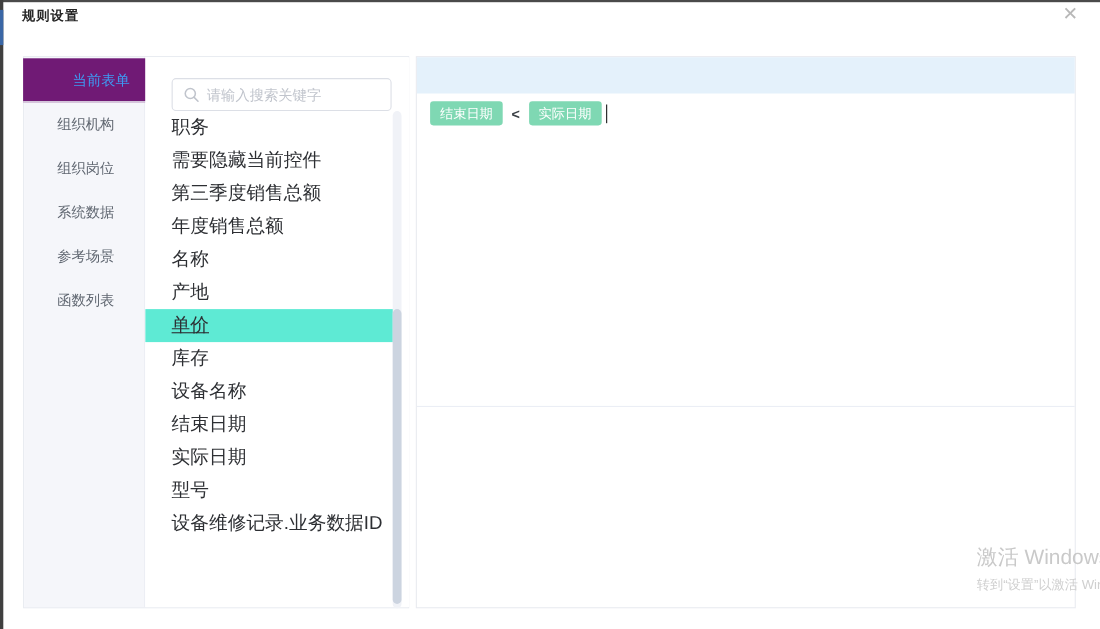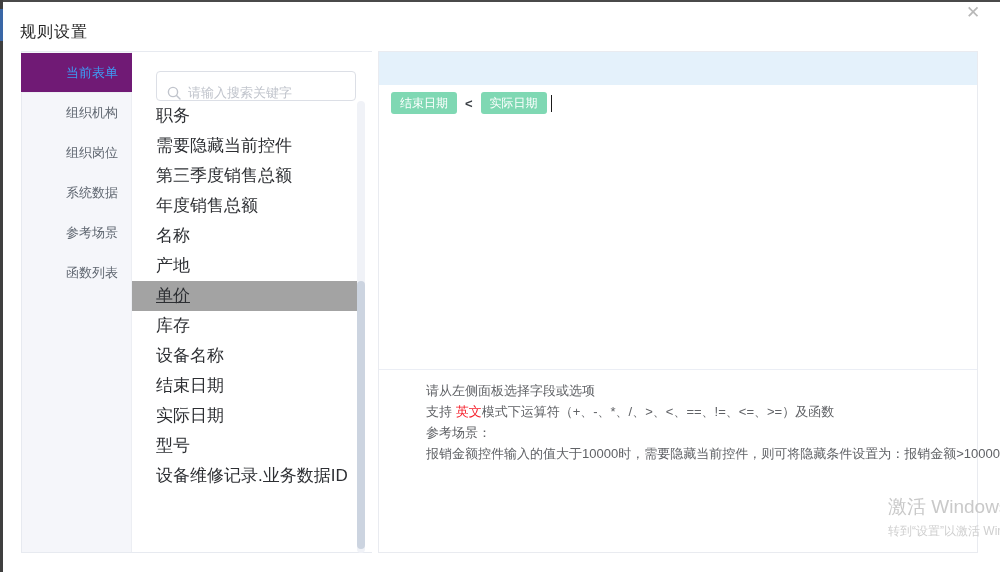--- a/index.html
+++ b/index.html
@@ -10,74 +10,74 @@
     background: #ffffff;
     font-family: "Liberation Sans", sans-serif;
     color: #303133;
   }
   
   .edge-top { position: absolute; left: 0; top: 0; width: 1000px; height: 2px; background: #4a4a4a; }
   .edge-left { position: absolute; left: 0; top: 0; width: 3px; height: 572px; background: #3f3f3f; }
   .edge-left-blue { position: absolute; left: 0; top: 9px; width: 3px; height: 32px; background: #3a67a6; }
 
   .dialog-title {
-    position: absolute; left: 20px; top: 22px;
-    font-size: 16px; font-weight: 400; color: #262626;
+    position: absolute; left: 20px; top: 6px;
+    font-size: 12px; font-weight: 700; color: #262626;
     letter-spacing: 1px;
   }
   .close-btn {
     position: absolute; left: 961px; top: 1px; width: 24px; height: 24px;
     color: #b8b8b8; font-size: 17px; line-height: 24px; text-align: center;
     cursor: pointer;
   }
 
   
   .left-panel {
     position: absolute; left: 21px; top: 51px; width: 351px; height: 502px;
     background: #ffffff; border: 1px solid #e7eaf0;
   }
   .tab-strip {
     position: absolute; left: 0; top: 0; width: 110px; height: 100%;
     background: #f5f6fa; border-right: 1px solid #eceef3;
   }
   .tab {
     position: relative; height: 40px; line-height: 40px;
-    font-size: 13px; color: #5f6670; text-align: right; padding-right: 14px;
+    font-size: 13px; color: #5f6670; text-align: right; padding-right: 28px;
     cursor: pointer; white-space: nowrap;
   }
   .tab.active {
     background: #701a75; color: #3e9bf4;
     margin-left: -1px; padding-right: 15px;
     border-bottom: 1px solid #eceef3;
     width: 112px;
   }
   .tabs-wrap { position: absolute; top: 1px; left: 0; width: 110px; }
 
   .list-area {
     position: absolute; left: 110px; top: 0; width: 240px; height: 100%;
     background: #ffffff; overflow: hidden;
   }
   .search-box {
     position: absolute; left: 24px; top: 19px; width: 200px; height: 30px;
     border: 1px solid #dcdfe6; border-radius: 4px; background: #fff;
-    display: flex; align-items: flex-end; padding: 0 10px;
+    display: flex; align-items: center; padding: 0 10px;
   }
   .search-box svg { flex: 0 0 auto; margin-right: 7px; }
   .search-input {
     border: none; outline: none; width: 100%;
     font-size: 13px; color: #303133; background: transparent;
     font-family: "Liberation Sans", sans-serif;
   }
   .search-input::placeholder { color: #c0c4cc; }
   .field-list { position: absolute; left: 0; top: 49px; width: 232px; }
   .field-row {
     height: 30px; line-height: 30px; padding-left: 24px;
     font-size: 17px; color: #2d2f33; cursor: pointer; white-space: nowrap;
   }
-  .field-row.selected { background: #a3a3a3; text-decoration: underline; }
+  .field-row.selected { background: #5eead4; text-decoration: underline; }
   .scrollbar-track {
     position: absolute; left: 335px; top: 49px; width: 8px; height: 452px;
     background: #f0f2f7; border-radius: 4px;
   }
   .scrollbar-thumb {
     position: absolute; left: 0; top: 180px; width: 8px; height: 268px;
     background: #ccd4e0; border-radius: 4px;
   }
 
   
@@ -177,24 +177,18 @@
     <div class="tag-row">
       <span class="field-tag">结束日期</span>
       <span class="operator">&lt;</span>
       <span class="field-tag">实际日期</span>
       <span class="caret"></span>
     </div>
   </div>
 
   <div class="editor-divider"></div>
 
-  <div class="help-area">
-    <div class="help-line">请从左侧面板选择字段或选项</div>
-    <div class="help-line"><span>支持 </span><span class="red-text">英文</span><span>模式下运算符（+、-、*、/、&gt;、&lt;、==、!=、&lt;=、&gt;=）及函数</span></div>
-    <div class="help-line">参考场景：</div>
-    <div class="help-line">报销金额控件输入的值大于10000时，需要隐藏当前控件，则可将隐藏条件设置为：报销金额&gt;10000</div>
-  </div>
 </div>
 
 <div class="watermark">
   <div class="watermark-line1">激活 Windows</div>
   <div class="watermark-line2">转到“设置”以激活 Windows</div>
 </div>
 
 </body></html>

